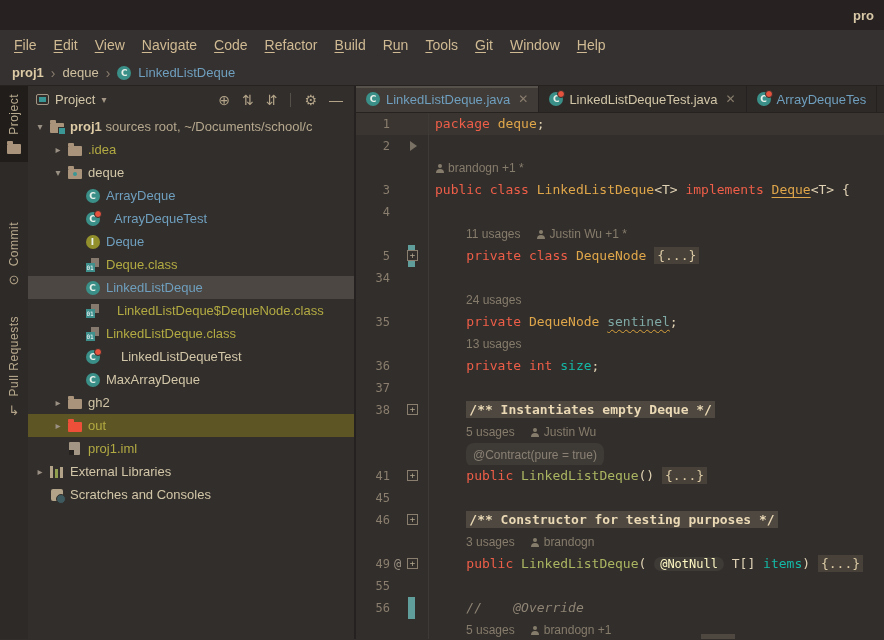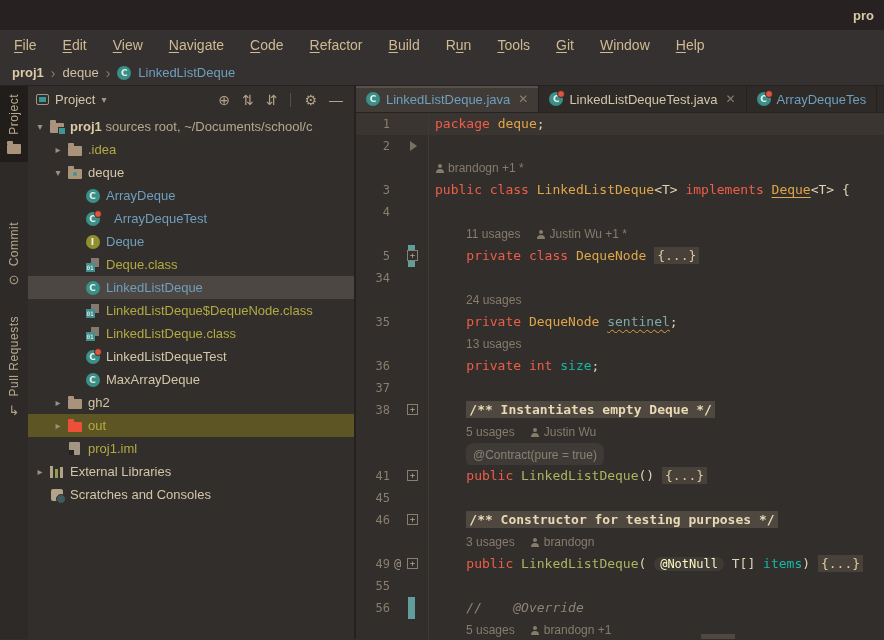--- a/index.html
+++ b/index.html
@@ -2,21 +2,21 @@
 <html><head>
 <meta charset="utf-8">
 <style>
   *{box-sizing:border-box}
   html,body{margin:0;padding:0}
   body{width:884px;height:640px;background:#322e2b;font-family:"Liberation Sans",sans-serif;overflow:hidden;-webkit-font-smoothing:antialiased}
 
   
   .titlebar{height:30px;background:#272221;display:flex;align-items:center;justify-content:flex-end;padding:0 10px}
   .win-title{color:#d8c8a8;font-weight:bold;font-size:13px}
-  .menubar{height:30px;background:#353130;display:flex;align-items:center;padding:0 6px;gap:10px}
+  .menubar{height:30px;background:#353130;display:flex;align-items:center;padding:0 6px;gap:1px}
   .menu-item{color:#cfba93;font-size:14px;padding:3px 8px;white-space:nowrap}
   .menu-item u{text-decoration:underline;text-underline-offset:2px}
   .breadcrumbs{height:26px;background:#353130;display:flex;align-items:center;padding:0 12px;gap:7px;font-size:13px;border-bottom:1px solid #262220}
   .bc-seg{color:#cfc0a0}
   .bc-root{font-weight:bold;color:#ddcba6}
   .bc-sep{color:#8a7e6e;font-size:14px}
   .bc-leaf{color:#6f9fbe}
 
   
   .main{display:flex;height:553px}
@@ -227,35 +227,35 @@
           <span class="ticon">
             <span class="circ">C</span>
           </span>
           <span class="tlabel blue" style="margin-left: 5px;">LinkedListDeque</span>
         </div>
         <div class="trow" style="padding-left: 40px;">
           <span class="tchev"></span>
           <span class="ticon">
             <span class="classfile"></span>
           </span>
-          <span class="tlabel olive" style="margin-left: 5px; text-align: center;">LinkedListDeque$DequeNode.class</span>
+          <span class="tlabel olive" style="margin-left: 16px; text-align: center;">LinkedListDeque$DequeNode.class</span>
         </div>
         <div class="trow" style="padding-left: 40px;">
           <span class="tchev"></span>
           <span class="ticon">
             <span class="classfile"></span>
           </span>
           <span class="tlabel olive" style="margin-left: 5px;">LinkedListDeque.class</span>
         </div>
         <div class="trow" style="padding-left: 40px;">
           <span class="tchev"></span>
           <span class="ticon">
             <span class="circ test">C</span>
           </span>
-          <span class="tlabel default" style="margin-left: 5px;">LinkedListDequeTest</span>
+          <span class="tlabel default" style="margin-left: 20px;">LinkedListDequeTest</span>
         </div>
         <div class="trow" style="padding-left: 40px;">
           <span class="tchev"></span>
           <span class="ticon">
             <span class="circ">C</span>
           </span>
           <span class="tlabel default" style="margin-left: 5px;">MaxArrayDeque</span>
         </div>
         <div class="trow" style="padding-left: 22px;">
           <span class="tchev">▸</span>

